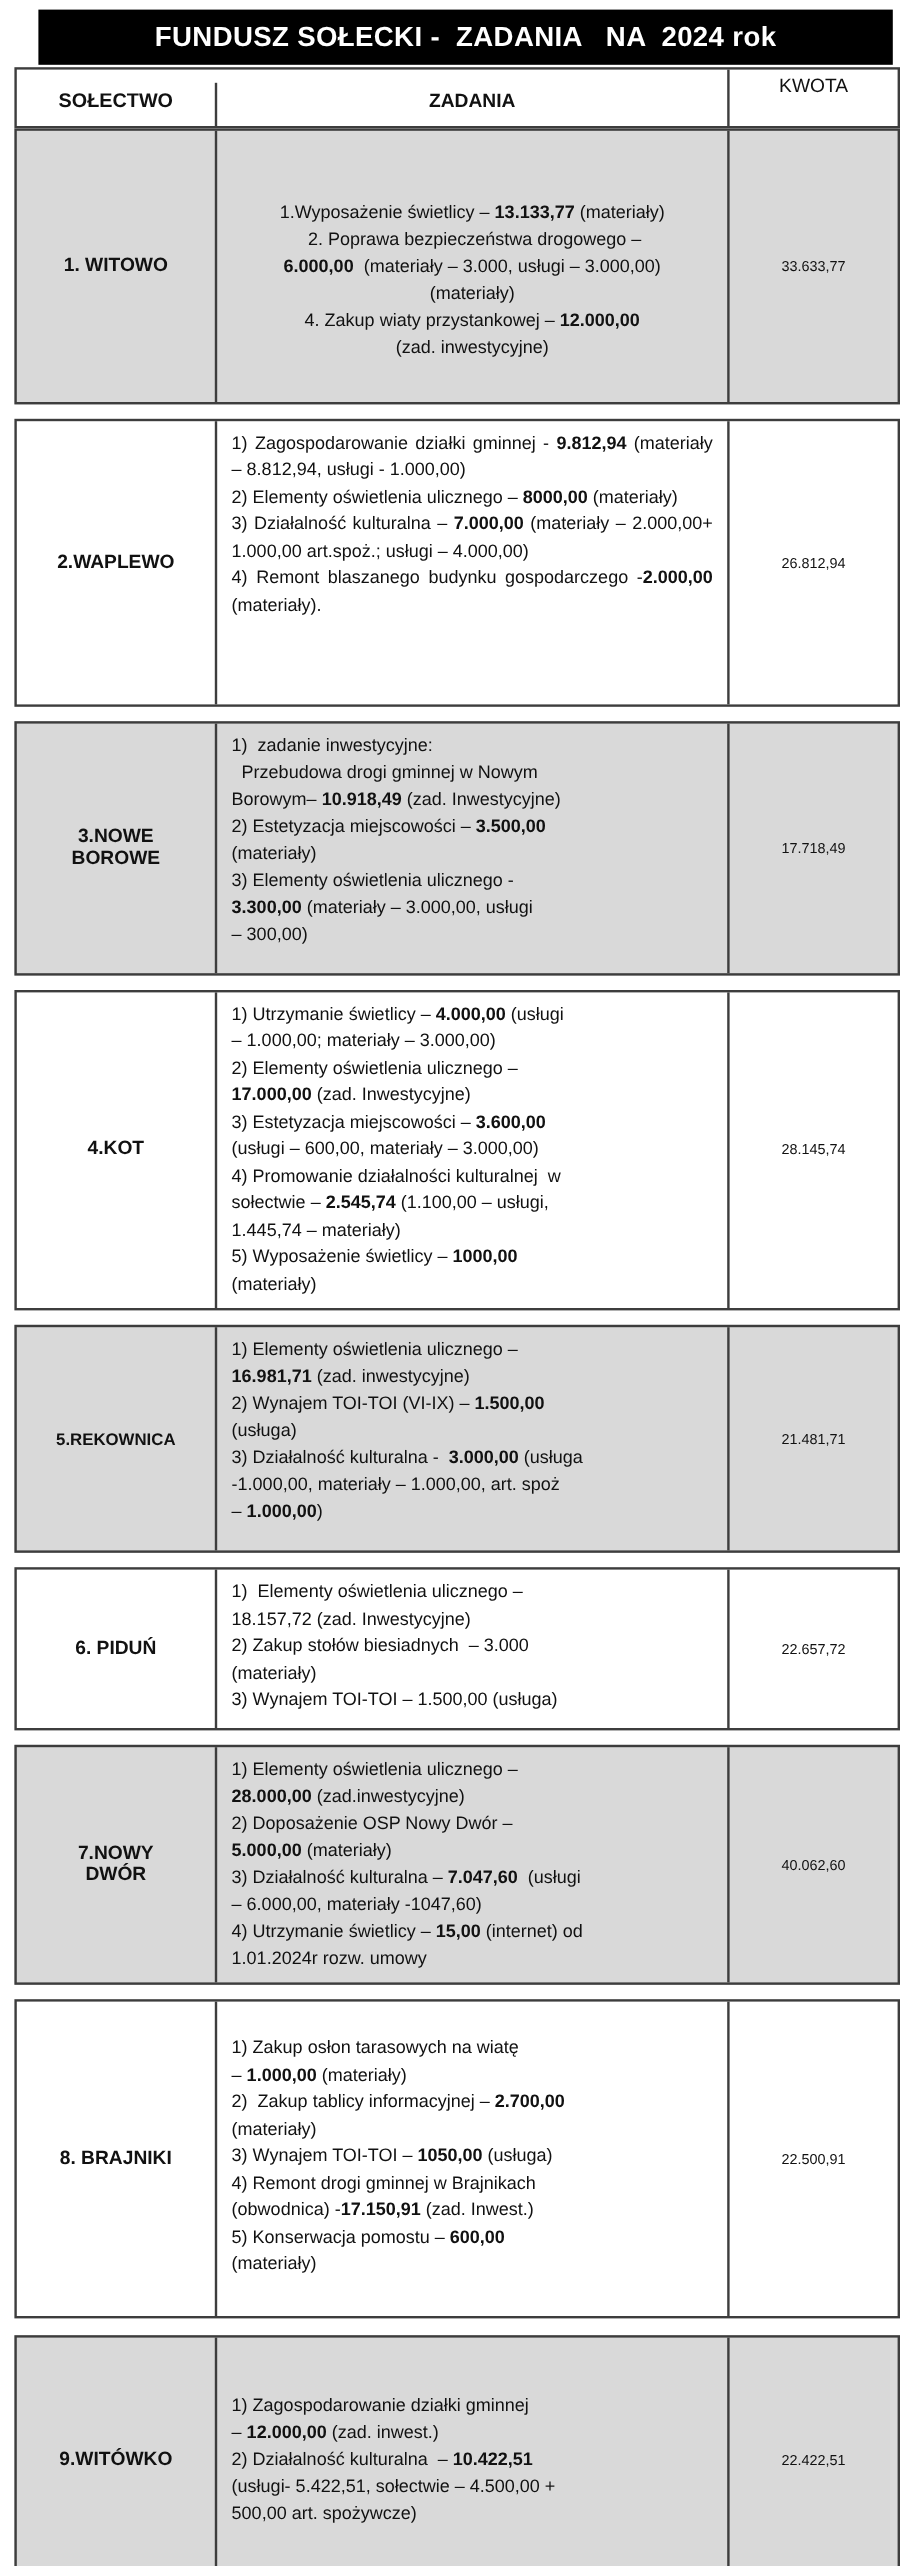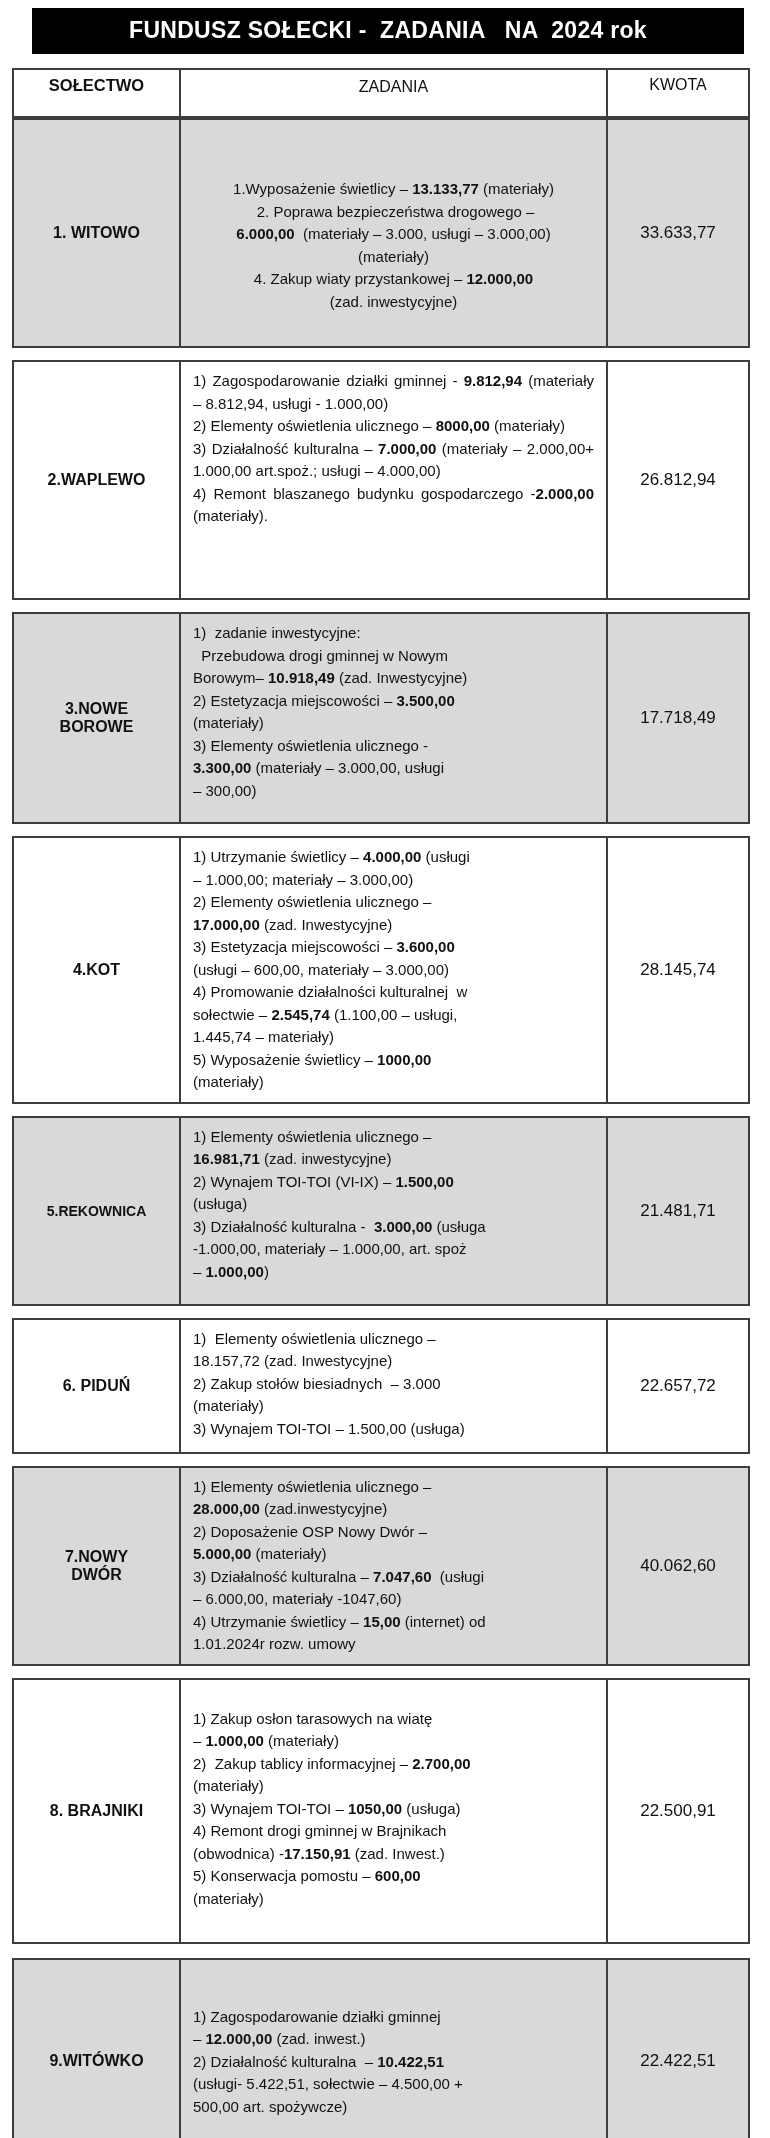--- a/index.html
+++ b/index.html
@@ -14,21 +14,21 @@
     box-sizing: border-box;
     padding: 8px 20px 12px 12px;
   }
   .title-bar {
     background: #000000;
     color: #ffffff;
     font-weight: bold;
     font-size: 23px;
     text-align: center;
     padding: 9px 4px 10px 4px;
-    margin: 0 6px 14px 20px;
+    margin: 0 6px 2px 20px;
     white-space: pre;
     letter-spacing: 0.3px;
   }
   .tbl {
     width: 738px;
   }
   .row-box {
     border: 2px solid #3d3d3d;
     display: flex;
     align-items: stretch;
@@ -55,30 +55,30 @@
     border-right: 2px solid #3d3d3d;
     padding: 8px 12px;
     font-size: 15px;
     line-height: 22.5px;
   }
   .c3 {
     width: 140px;
     display: flex;
     align-items: center;
     justify-content: center;
-    font-size: 17px;
+    font-size: 12px;
     flex-shrink: 0;
   }
   .header-box { margin-bottom: 0; min-height: 50px; }
   .header-box .c2, .header-box .c3 { font-size: 16px; }
   .header-box .c2 {
     display: flex; align-items: flex-start; justify-content: center;
-    padding-top: 6px; font-weight: normal;
-  }
-  .header-box .c1 { align-items: flex-start; padding-top: 6px; font-size: 16.5px; }
+    padding-top: 16px; font-weight: bold;
+  }
+  .header-box .c1 { align-items: flex-start; padding-top: 6px; font-size: 16.5px; margin-top: 11px; }
   .header-box .c3 { align-items: flex-start; padding-top: 6px; }
   .task-line { white-space: pre-wrap; }
   .task-line b, .c2 b { font-weight: bold; }
 
   
   .r0 { min-height: 230px; } .r0 .c2 { padding-top: 58px; text-align: center; }
   .r1 { min-height: 240px; }
   .r1 .task-line { white-space: normal; text-align: justify; }
   .r2 { min-height: 212px; }
   .r3 { min-height: 248px; }

